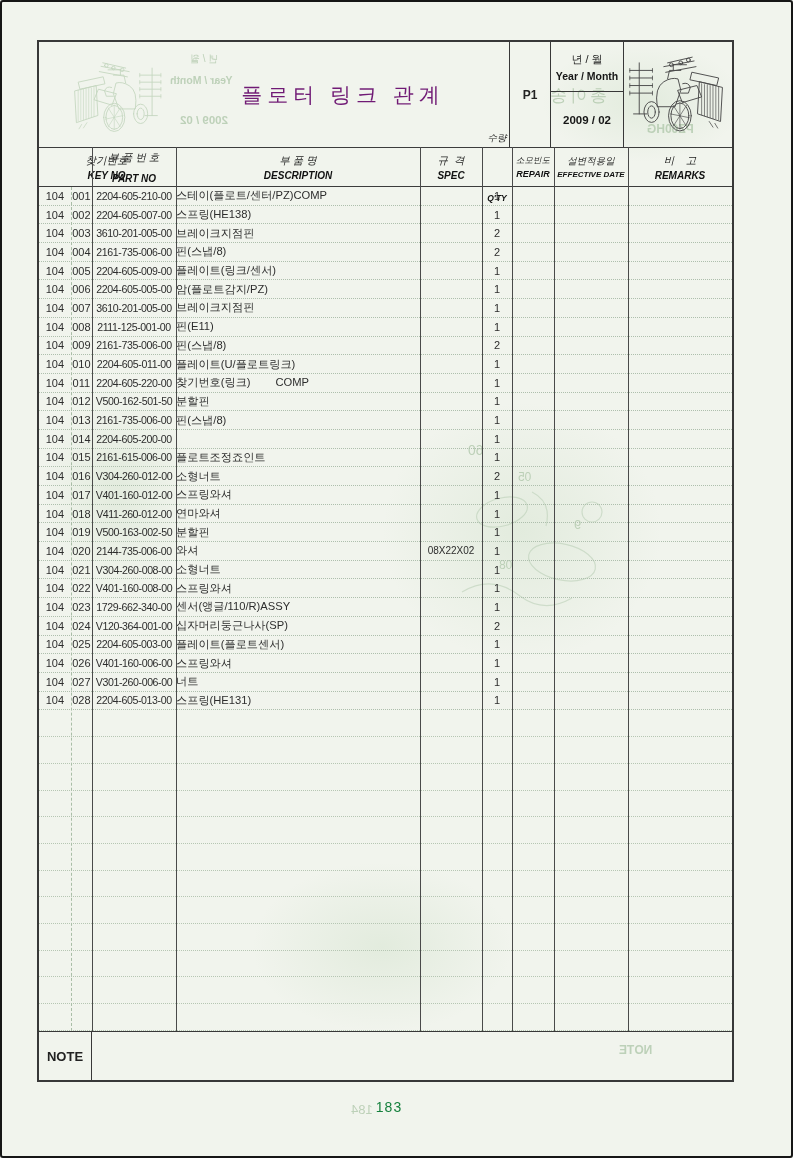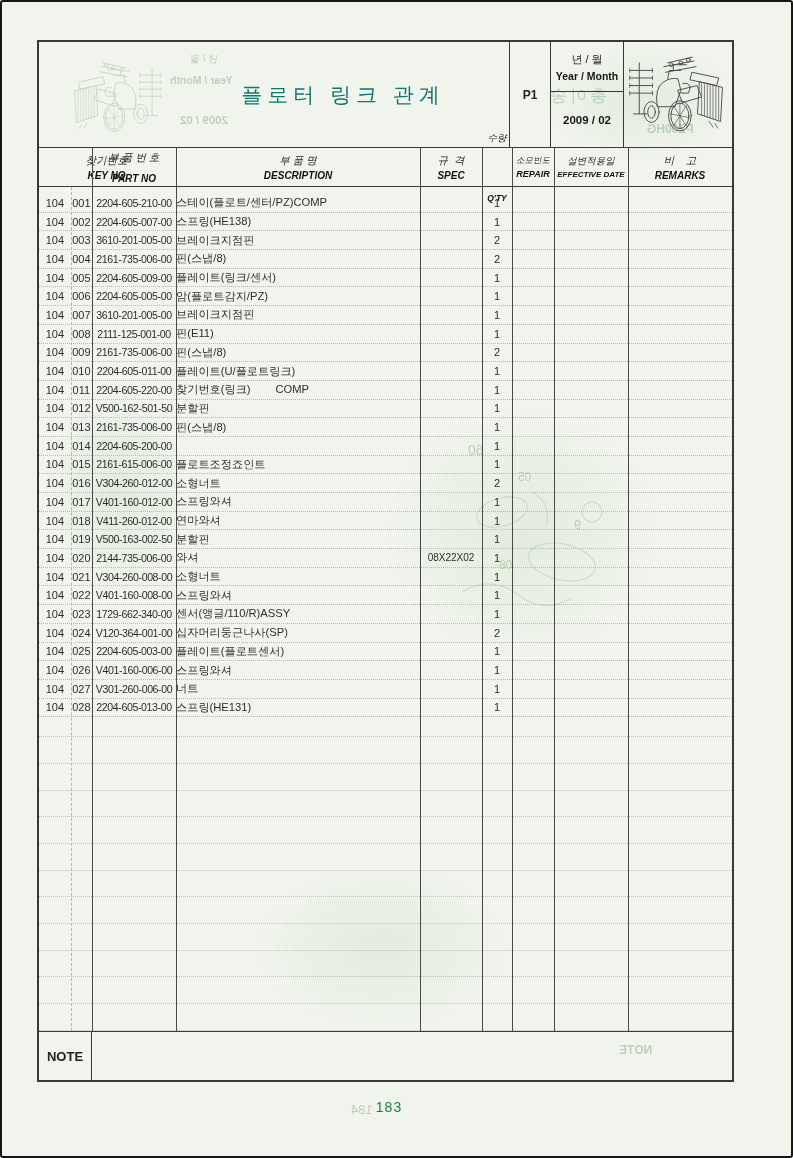--- a/index.html
+++ b/index.html
@@ -25,21 +25,21 @@
   
   .band{position:absolute;left:0;top:0;width:100%;height:105px;}
   .cell{position:absolute;top:0;height:100%;}
   .fig-cell{left:0;width:138px;border-right:1px solid #383838;}
   .fig-label{position:absolute;left:0;right:0;top:37px;text-align:center;
              font-size:26px;letter-spacing:2px;color:#2e2e2e;}
   .model-label{position:absolute;left:0;right:0;bottom:3px;text-align:center;
                font-size:13px;font-weight:bold;color:#222;}
   .title-cell{left:138px;width:333px;border-right:1px solid #383838;
               display:flex;align-items:center;justify-content:center;}
-  .title-text{font-size:21px;letter-spacing:5px;color:#0f766e;}
+  .title-text{font-size:21px;letter-spacing:5px;color:#701a75;}
   .p1-cell{left:471px;width:41px;border-right:1px solid #383838;
            display:flex;align-items:center;justify-content:center;
            font-size:12px;font-weight:bold;color:#222;}
   .ym-cell{left:512px;width:73px;border-right:1px solid #383838;}
   .ym-top{position:absolute;left:0;right:0;top:0;height:50px;border-bottom:1px solid #383838;
           display:flex;flex-direction:column;align-items:center;justify-content:center;gap:3px;}
   .ym-ko{font-size:11px;color:#222;}
   .ym-en{font-size:10.5px;font-weight:bold;color:#161616;}
   .ym-bottom{position:absolute;left:0;right:0;top:50px;bottom:0;
              display:flex;align-items:center;justify-content:center;
@@ -57,21 +57,21 @@
   .h-key{left:0;width:53px;margin-left:41px;}
   .h-part{left:53px;width:84px;gap:8px;}
   .h-desc{left:137px;width:244px;}
   .h-spec{left:381px;width:62px;}
   .h-qty{left:443px;width:30px;gap:48px;}  .h-qty .ko{font-size:9.5px}  .h-qty .en{font-size:8.5px}
   .h-rep{left:473px;width:42px;}  .h-rep .ko{font-size:8.5px}  .h-rep .en{font-size:9px}
   .h-eff{left:515px;width:74px;}  .h-eff .ko{font-size:9.5px}  .h-eff .en{font-size:8px}
   .h-rem{left:589px;width:104px;}
 
   
-  .rows{position:absolute;left:0;top:145px;width:100%;margin-top:7px;}
+  .rows{position:absolute;left:0;top:145px;width:100%;}
   .row{position:relative;height:18.7px;border-bottom:1px dotted #aebfad;}
   .c{position:absolute;top:0;height:100%;display:flex;align-items:center;
      justify-content:center;font-size:11px;color:#2d2d2d;}
   .c.key{left:0;width:31.8px;}
   .c.no{left:31.8px;width:21.2px;}
   .c.part{left:53px;width:84px;font-size:10.6px;letter-spacing:-0.4px;}
   .c.desc{left:137px;width:244px;justify-content:flex-start;
           font-size:11.2px;white-space:pre;}
   .c.spec{left:381px;width:62px;font-size:10px;}
   .c.qty{left:443px;width:30px;}

